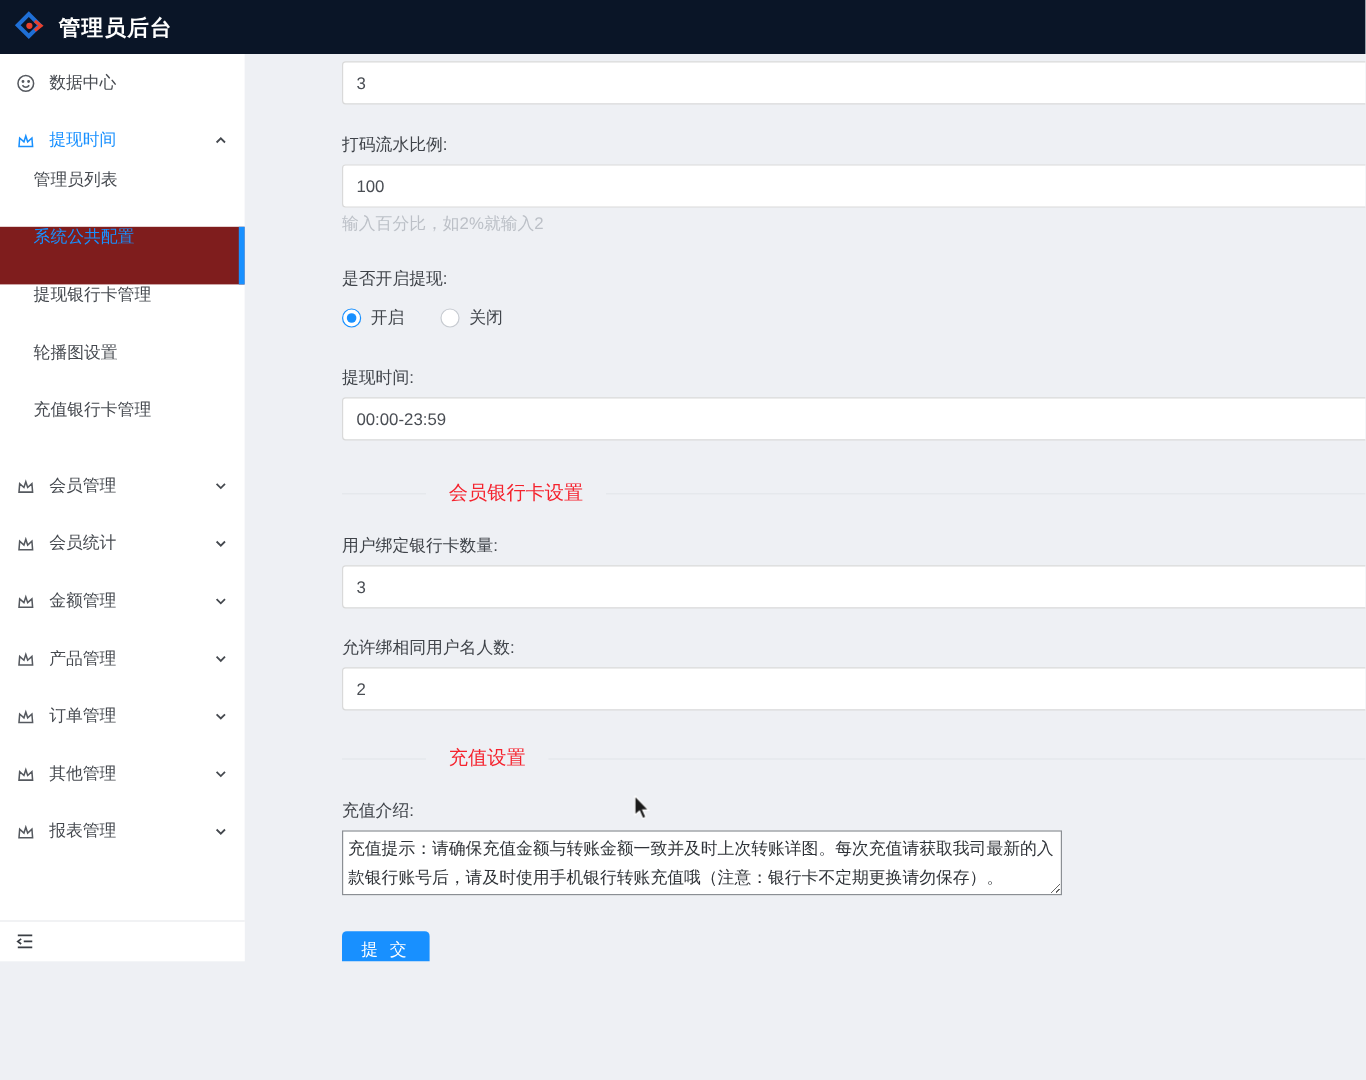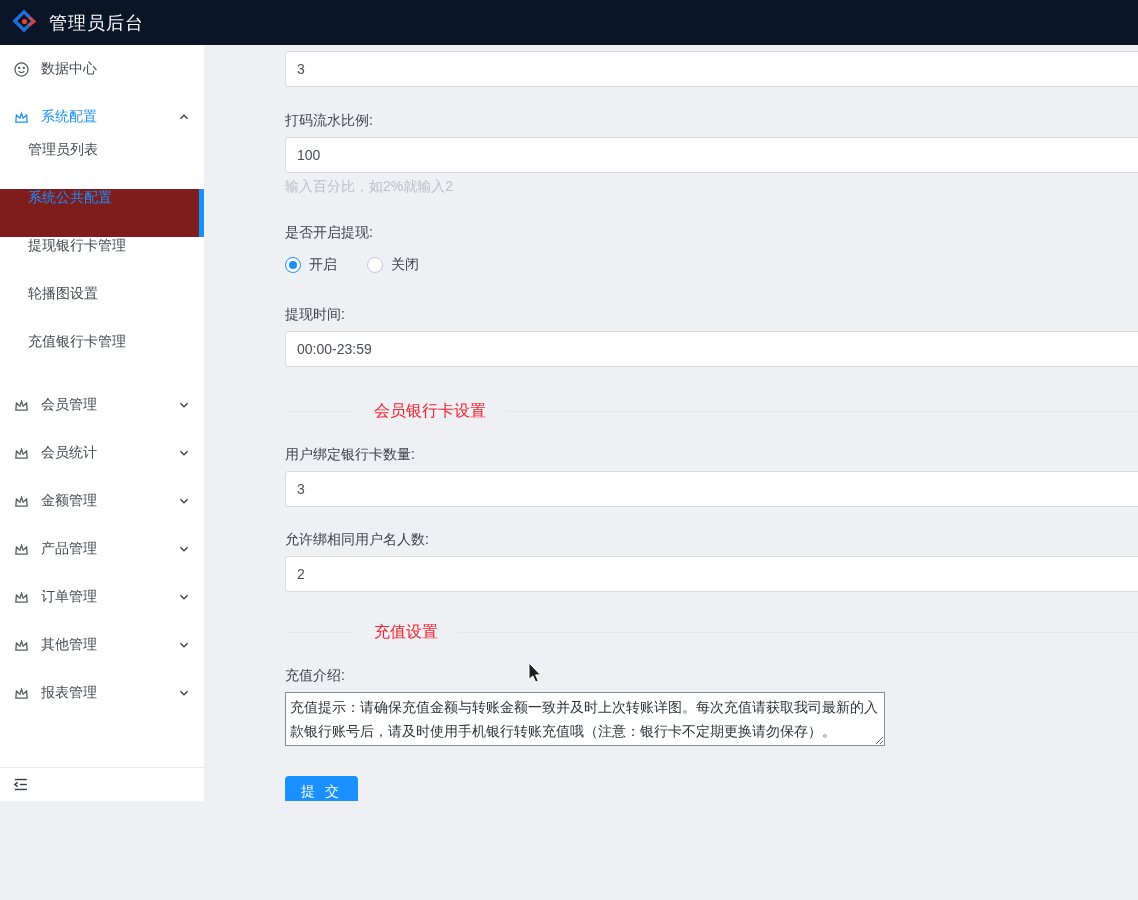--- a/index.html
+++ b/index.html
@@ -4,21 +4,21 @@
 <style>
   * { margin:0; padding:0; box-sizing:border-box; }
   html,body { width:1138px; height:900px; overflow:hidden;
     font-family:"Liberation Sans","DejaVu Sans",sans-serif; }
   body { background:#eef0f4; position:relative; }
 
   
   .topbar { height:45px; background:#0a1527; display:flex; align-items:center;
     padding-left:12px; }
   .topbar .logo { width:28px; height:28px; flex:0 0 auto; }
-  .topbar .title { color:#ffffff; font-size:18px; font-weight:normal;
+  .topbar .title { color:#ffffff; font-size:18px; font-weight:bold;
     margin-left:9px; letter-spacing:1px; }
 
   
   .layout { display:flex; height:756px; }
 
   
   .sidebar { width:204px; background:#ffffff; position:relative; flex:0 0 auto; }
   .side-item { height:48px; display:flex; align-items:center;
     padding:0 14px 0 13px; font-size:14px; color:#45494f; cursor:pointer;
     position:relative; }
@@ -110,21 +110,21 @@
       </span>
       <span class="lbl">数据中心</span>
     </div>
 
     <div class="side-item active-parent">
       <span class="mi">
         <svg viewBox="0 0 24 24" fill="none" stroke="currentColor" stroke-width="1.8">
           <path d="M4 18.5 L4.8 8.5 L9.8 13 L12 6.2 L14.2 13 L19.2 8.5 L20 18.5 Z"></path>
         </svg>
       </span>
-      <span class="lbl">系统配置</span>
+      <span class="lbl">提现时间</span>
       <span class="chev">
         <svg viewBox="0 0 24 24" fill="none" stroke="currentColor" stroke-width="3">
           <polyline points="5,15.5 12,8.5 19,15.5"></polyline>
         </svg>
       </span>
     </div>
 
     <div class="sub-item">
       <span>管理员列表</span>
     </div>

